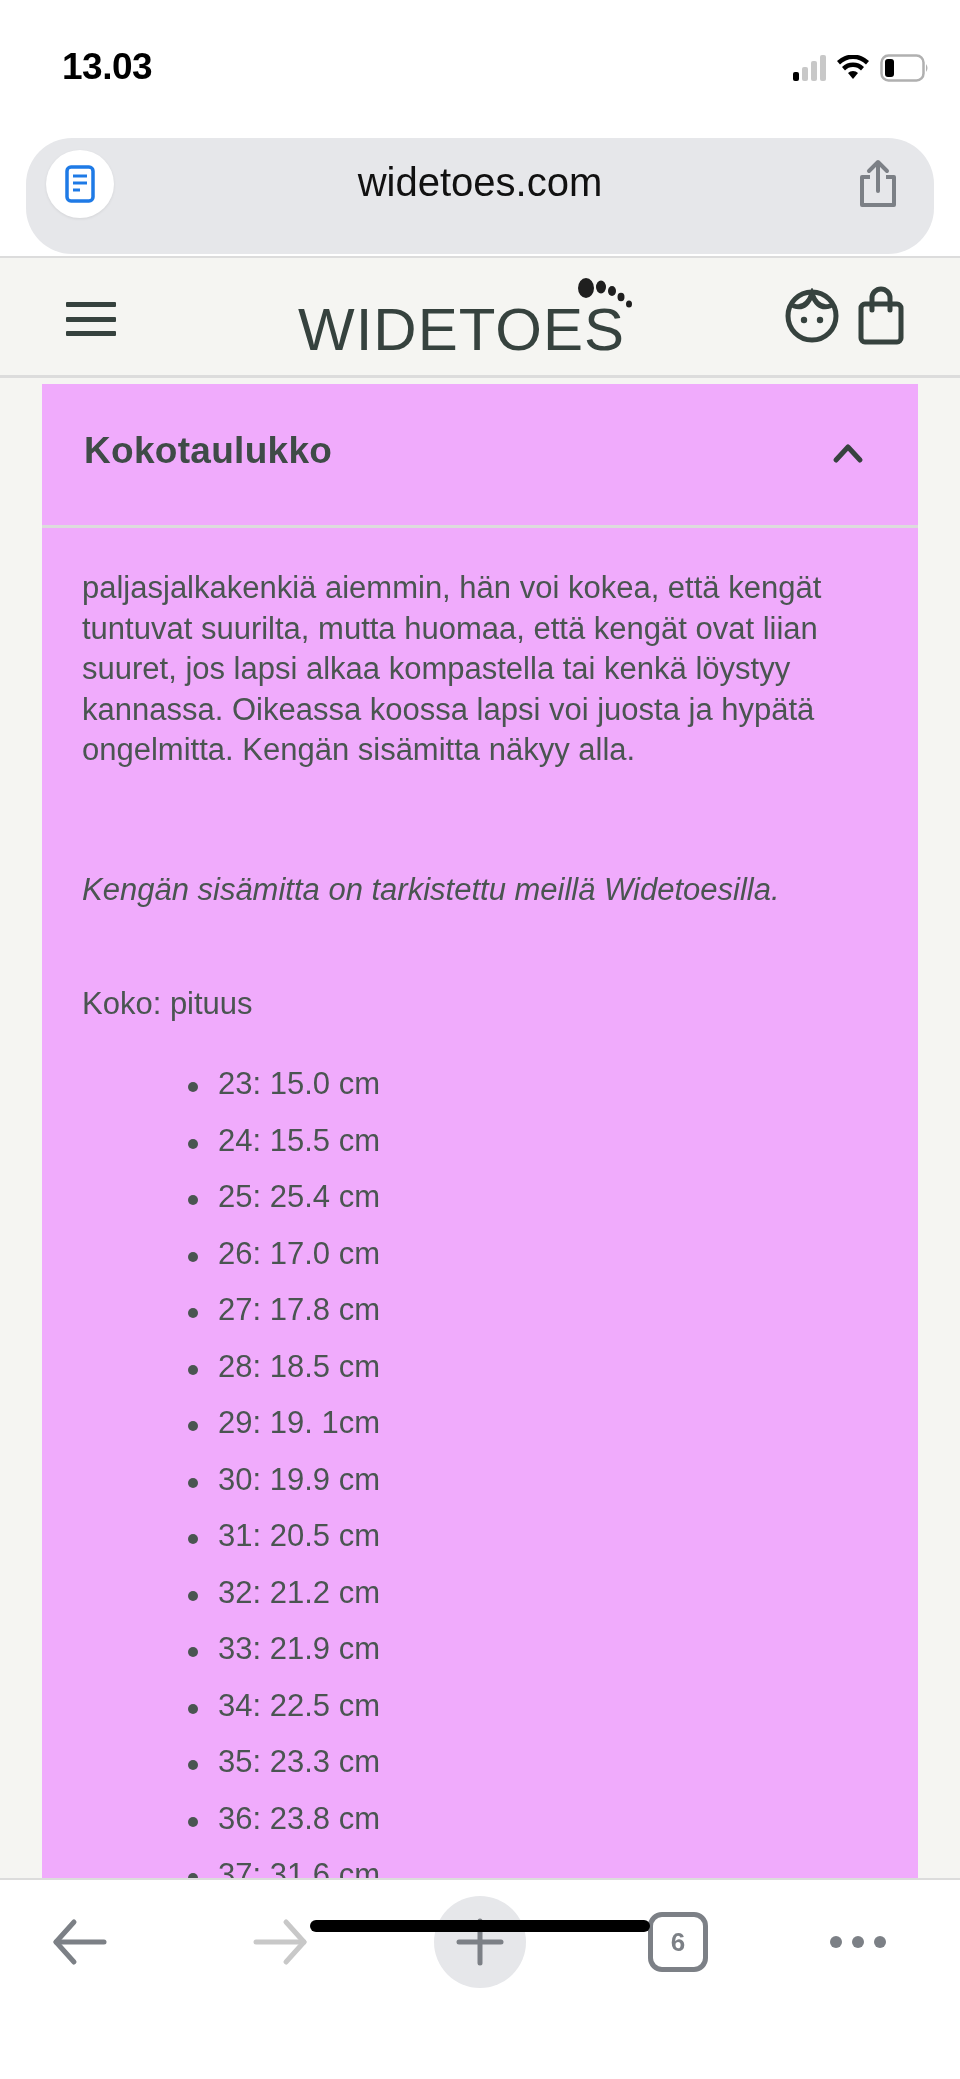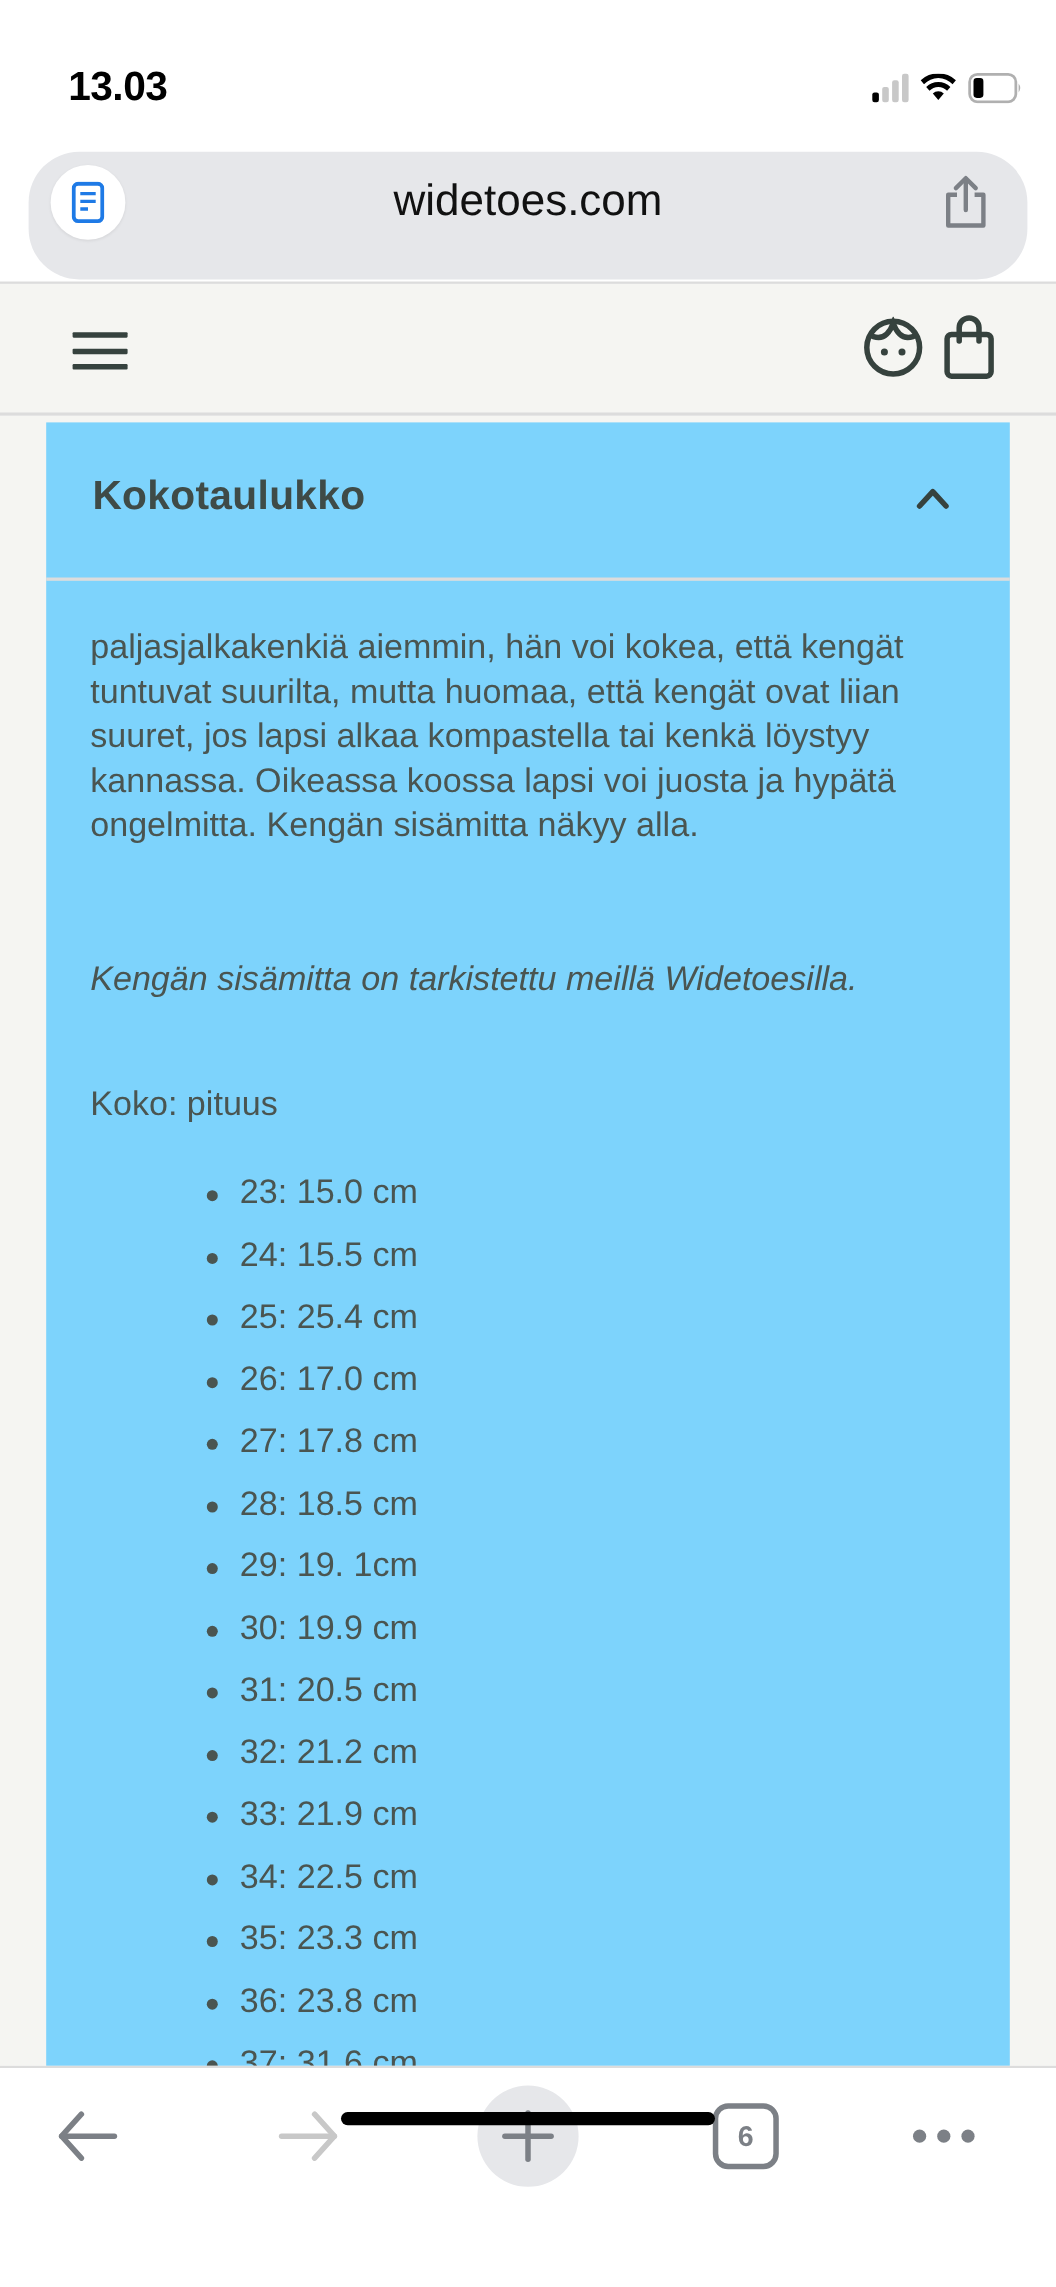--- a/index.html
+++ b/index.html
@@ -1,20 +1,20 @@
 <!DOCTYPE html>
 <html><head>
 <meta charset="utf-8">
 <style>
   * { box-sizing: border-box; margin: 0; padding: 0; }
   html, body { width: 960px; height: 2079px; overflow: hidden; background: #ffffff; }
   body { position: relative; font-family: "Liberation Sans", sans-serif; color: #3f4b47; }
 
   
-  .status-bar { position: absolute; top: 0; left: 0; width: 960px; height: 130px; background: #fff; margin-top: 12px; }
+  .status-bar { position: absolute; top: 0; left: 0; width: 960px; height: 130px; background: #fff; }
   .status-time { position: absolute; left: 62px; top: 46px; font-size: 37px; font-weight: 700; color: #000; letter-spacing: -0.5px; font-family: "Liberation Sans", sans-serif; }
   .status-icons { position: absolute; right: 30px; top: 54px; display: flex; align-items: center; gap: 10px; }
   .signal { display: flex; align-items: flex-end; gap: 3px; height: 26px; }
   .signal span { width: 6px; border-radius: 2px; background: #c8c8c8; }
   .signal span.on { background: #000; }
 
   
   .url-bar { position: absolute; left: 26px; top: 138px; width: 908px; height: 116px; background: #e6e7ea; border-radius: 46px; }
   .reader-btn { position: absolute; left: 20px; top: 12px; width: 68px; height: 68px; background: #fff; border-radius: 34px; display: flex; align-items: center; justify-content: center; box-shadow: 0 1px 3px rgba(0,0,0,0.08); }
   .url-text { position: absolute; left: 0; right: 0; top: 22px; text-align: center; font-size: 40px; color: #111; font-family: "Liberation Sans", sans-serif; }
@@ -25,21 +25,21 @@
   .hamburger { position: absolute; left: 66px; top: 44px; width: 50px; height: 34px; display: flex; flex-direction: column; justify-content: space-between; }
   .hamburger span { height: 5px; background: #36423e; border-radius: 1px; }
   .logo { position: absolute; left: 298px; top: 18px; width: 350px; height: 90px; }
   .logo-text { position: absolute; left: 0; bottom: 6px; font-size: 60px; font-weight: 400; color: #36423e; letter-spacing: 1px; font-family: "Liberation Sans", sans-serif; line-height: 1; }
   .toes { position: absolute; right: 8px; top: 0; }
   .account-btn { position: absolute; left: 784px; top: 30px; width: 56px; height: 56px; }
   .cart-btn { position: absolute; left: 856px; top: 26px; width: 50px; height: 62px; }
 
   
   .page-bg { position: absolute; top: 378px; left: 0; width: 960px; height: 1500px; background: #f5f5f2; }
-  .card { position: absolute; top: 384px; left: 42px; width: 876px; height: 1500px; background: #7dd3fc; }
+  .card { position: absolute; top: 384px; left: 42px; width: 876px; height: 1500px; background: #f0abfc; }
   .accordion-header { position: absolute; top: 0; left: 0; width: 876px; height: 144px; border-bottom: 3px solid #dcdcdc; }
   .accordion-title { position: absolute; left: 42px; top: 46px; font-size: 37px; font-weight: 700; color: #3f4b47; font-family: "Liberation Sans", sans-serif; letter-spacing: 0.3px; }
   .chevron-up { position: absolute; right: 52px; top: 56px; width: 36px; height: 24px; }
 
   .content { position: absolute; top: 144px; left: 0; width: 876px; height: 1356px; overflow: hidden; }
   .para { position: absolute; left: 40px; width: 800px; font-size: 31px; line-height: 40.5px; color: #4a5551; font-family: "Liberation Sans", sans-serif; }
   .para-cut { top: -22px; height: 40px; overflow: hidden; }
   .para-cut span { position: relative; top: -18px; display: block; }
   .para-main { top: 40px; }
   .para-italic { top: 342px; font-style: italic; }
@@ -101,20 +101,30 @@
       <path d="M13 12 L22 3 L31 12" fill="none" stroke="#7c8086" stroke-width="4" stroke-linecap="round" stroke-linejoin="round"></path>
     </svg>
   </div>
 </div>
 
 <div class="site-header">
   <div class="hamburger">
     <span></span>
     <span></span>
     <span></span>
+  </div>
+  <div class="logo">
+    <div class="logo-text">WIDETOES</div>
+    <svg class="toes" width="66" height="40" viewBox="0 0 66 40">
+      <ellipse cx="12" cy="12" rx="8" ry="10" fill="#1f1f1f"></ellipse>
+      <ellipse cx="27" cy="11" rx="5" ry="6.5" fill="#1f1f1f"></ellipse>
+      <ellipse cx="38" cy="15" rx="4" ry="5" fill="#1f1f1f"></ellipse>
+      <ellipse cx="47" cy="21" rx="3.5" ry="4.2" fill="#1f1f1f"></ellipse>
+      <ellipse cx="55" cy="28" rx="3" ry="3.5" fill="#1f1f1f"></ellipse>
+    </svg>
   </div>
   <div class="account-btn">
     <svg width="56" height="56" viewBox="0 0 56 56">
       <circle cx="28" cy="28" r="24" fill="none" stroke="#36423e" stroke-width="5"></circle>
       <path d="M10 18 Q22 22 28 6 Q34 22 46 18" fill="none" stroke="#36423e" stroke-width="5" stroke-linecap="round"></path>
       <circle cx="20" cy="32" r="3.2" fill="#36423e"></circle>
       <circle cx="36" cy="32" r="3.2" fill="#36423e"></circle>
     </svg>
   </div>
   <div class="cart-btn">

